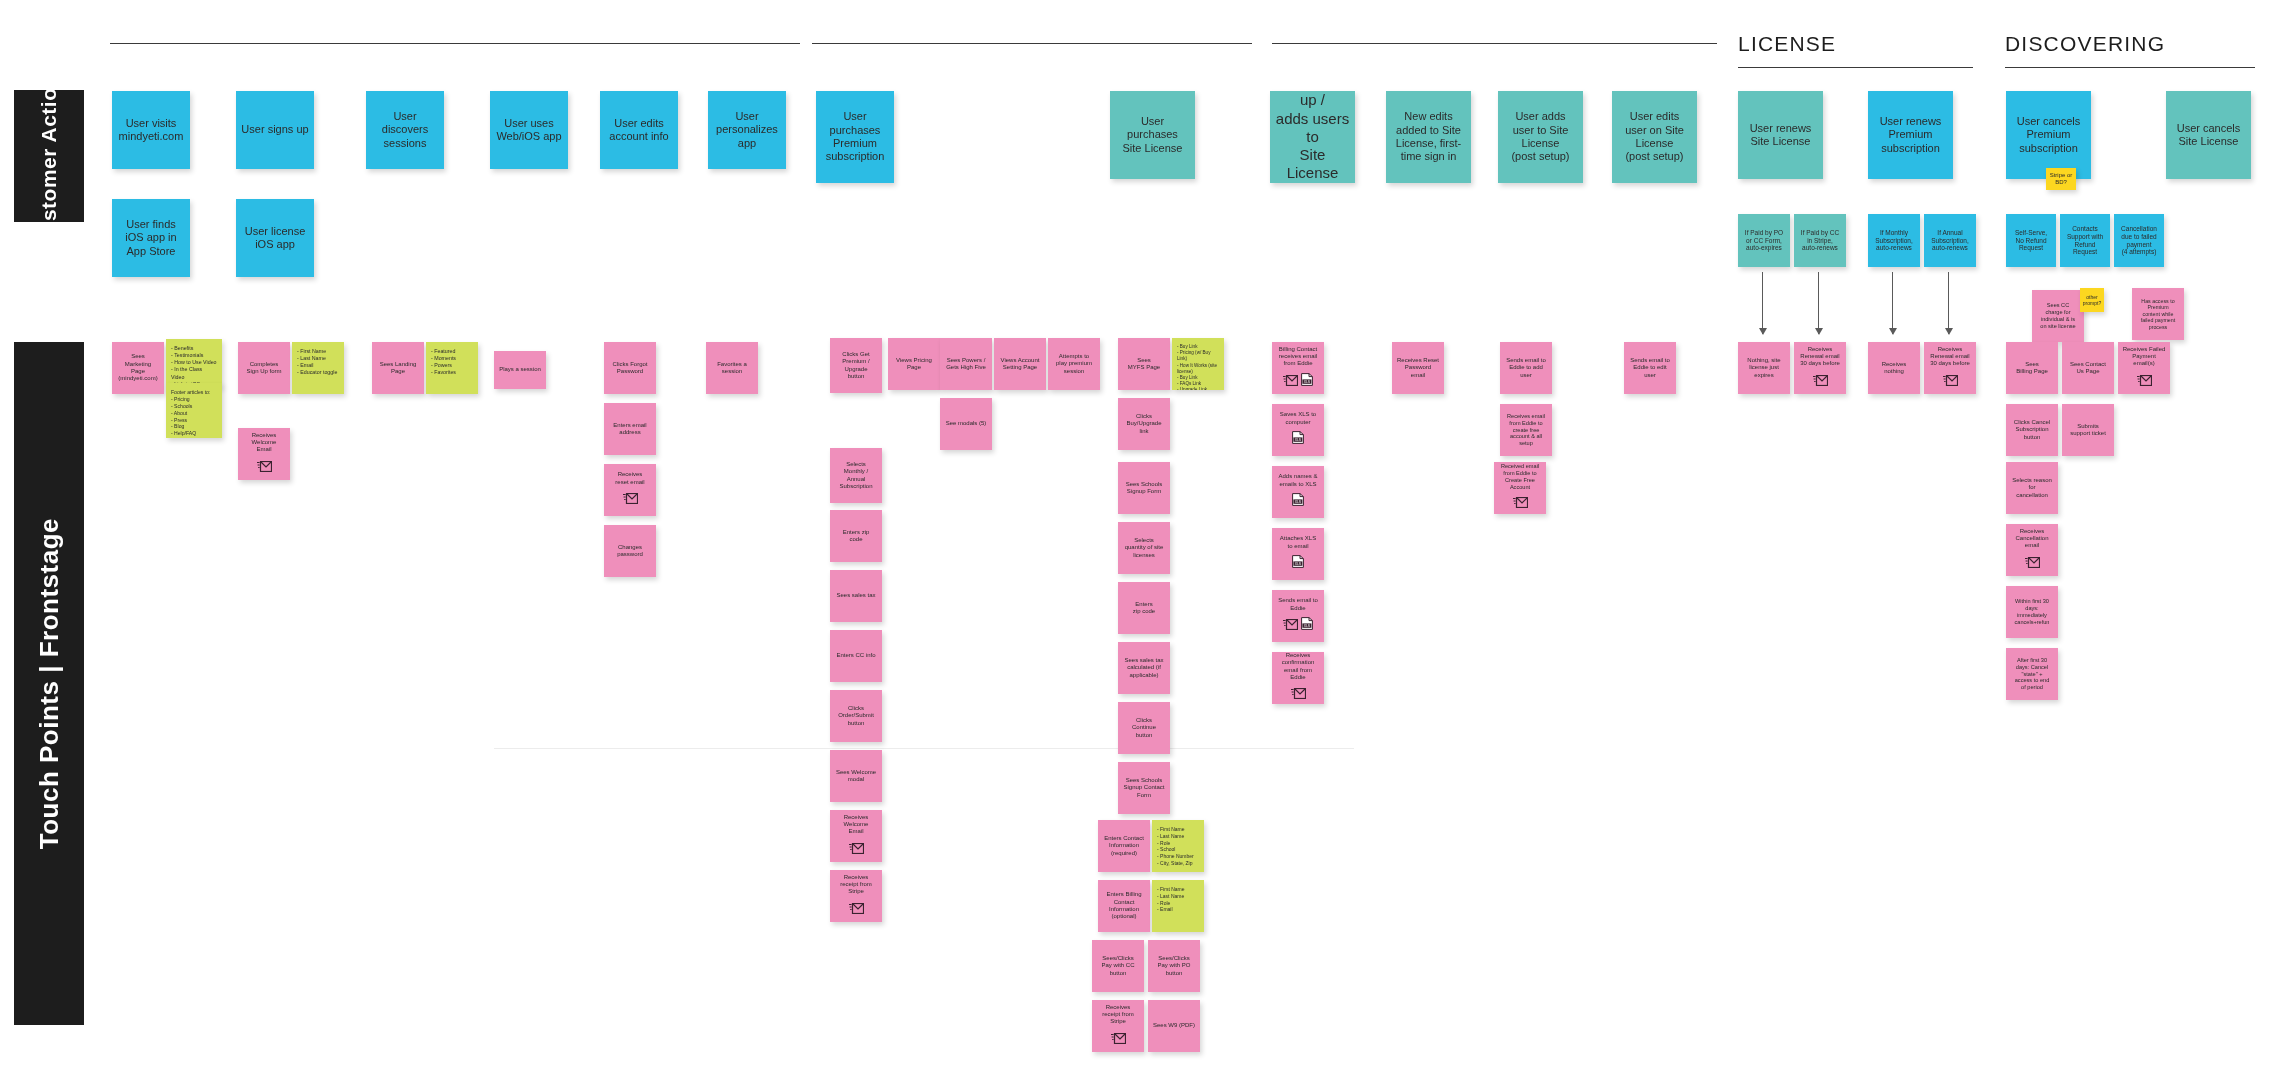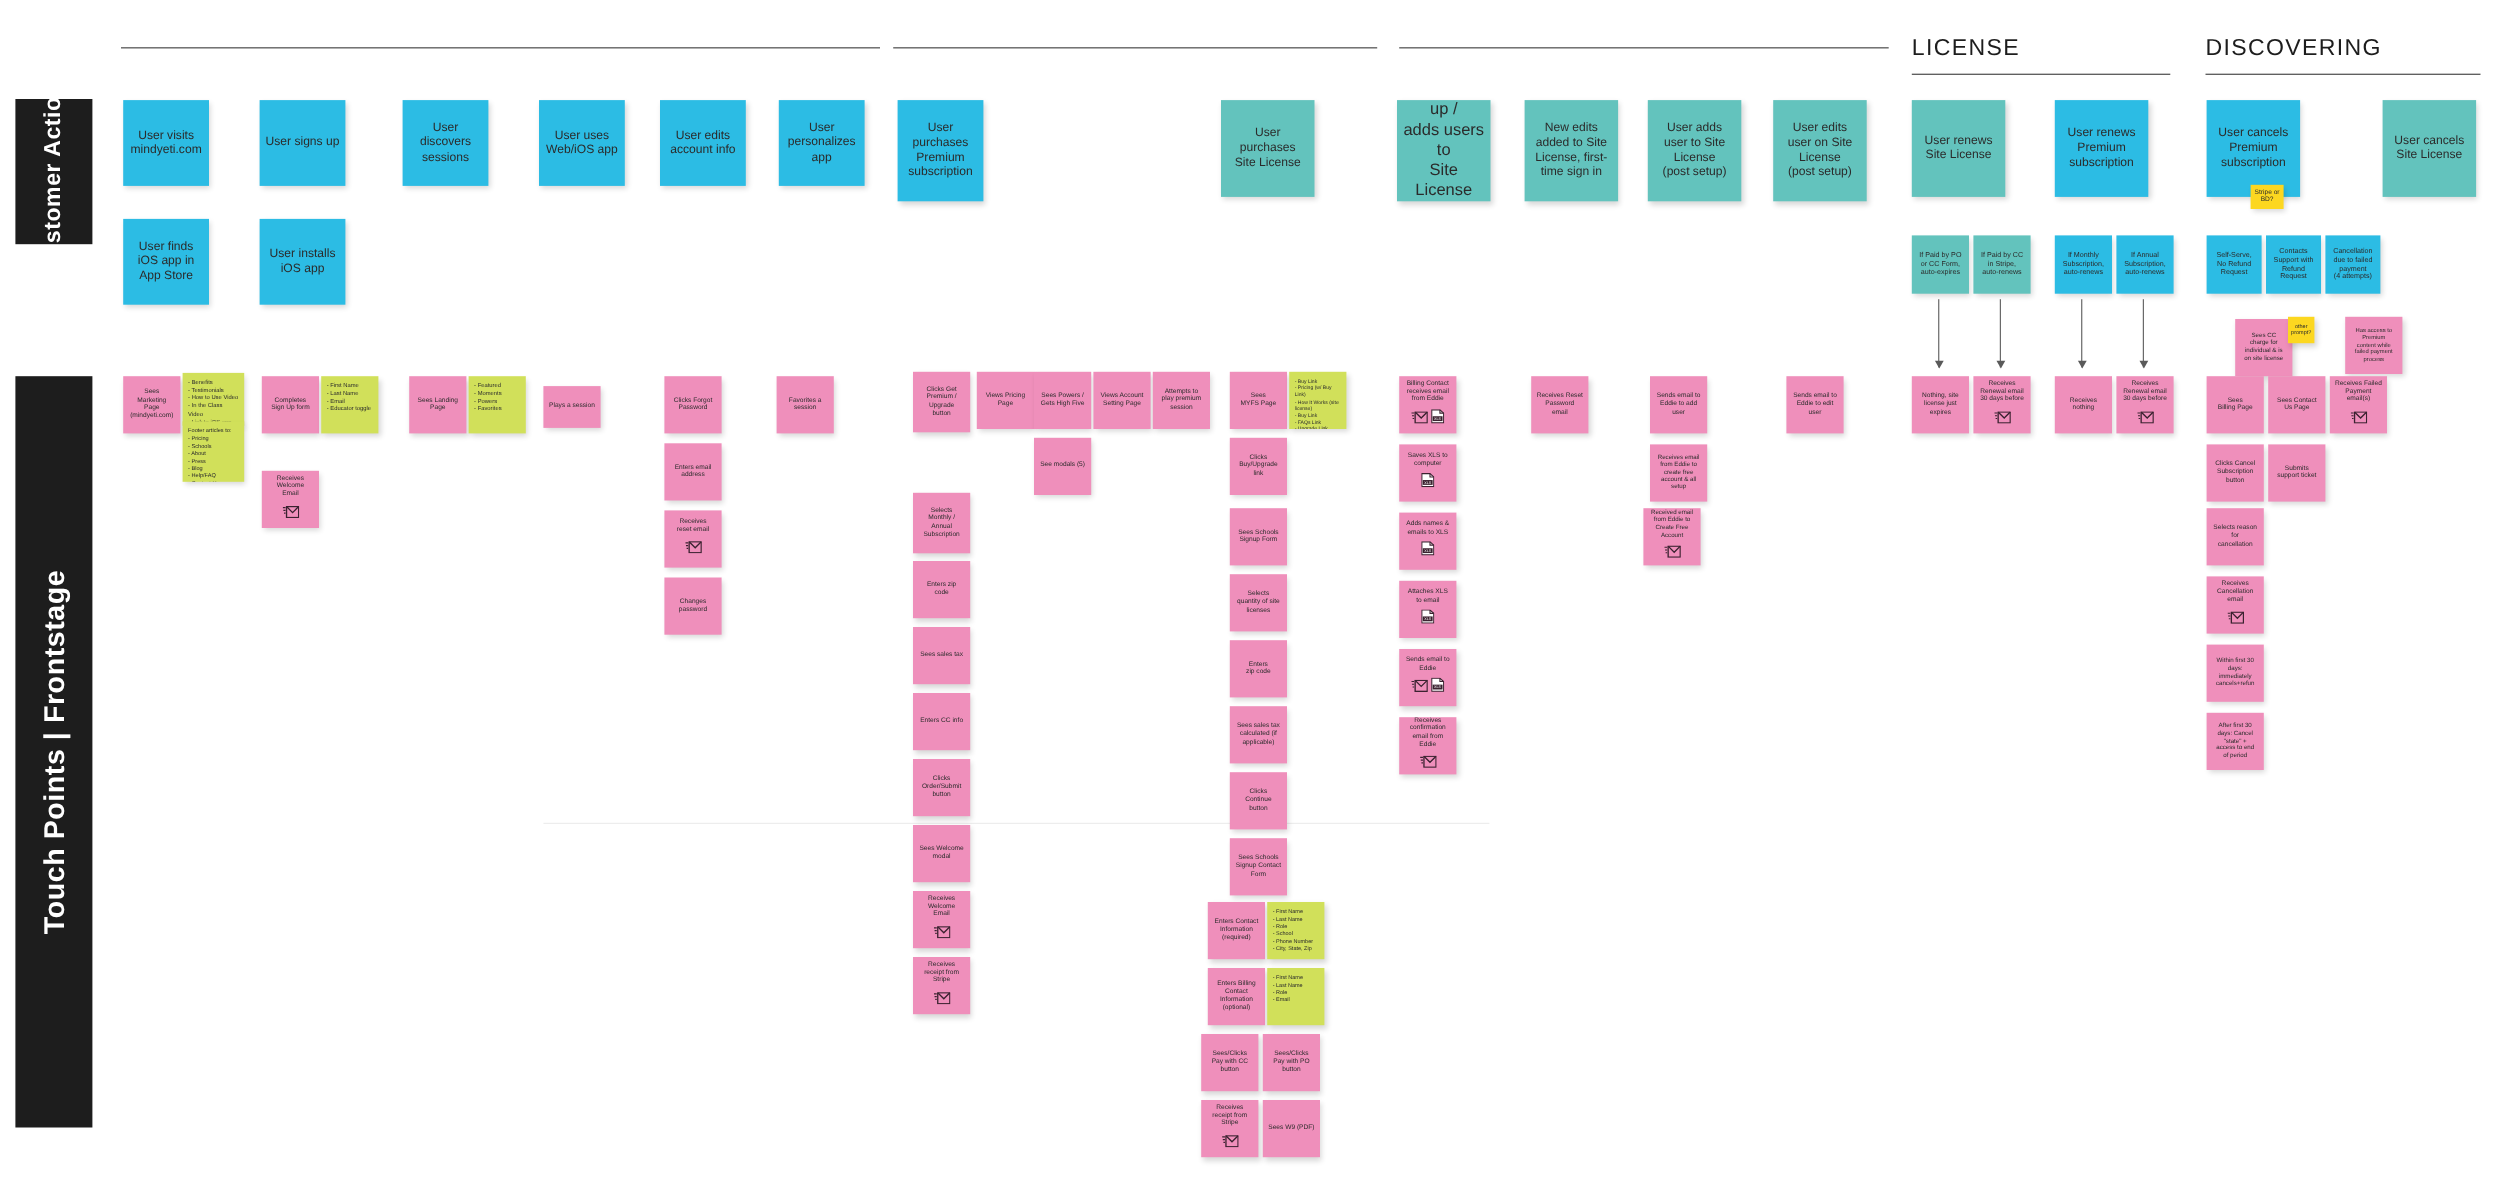--- a/index.html
+++ b/index.html
@@ -154,21 +154,21 @@
       </div>
       <div class="note blue" style="left: 112px; top: 199px; width: 78px; height: 78px;">
         <span class="txt" style="font-size: 11px;">User finds
 iOS app in
 App Store</span>
       </div>
       <div class="note blue" style="left: 236px; top: 91px; width: 78px; height: 78px;">
         <span class="txt" style="font-size: 11px;">User signs up</span>
       </div>
       <div class="note blue" style="left: 236px; top: 199px; width: 78px; height: 78px;">
-        <span class="txt" style="font-size: 11px;">User installs
+        <span class="txt" style="font-size: 11px;">User license
 iOS app</span>
       </div>
       <div class="note blue" style="left: 366px; top: 91px; width: 78px; height: 78px;">
         <span class="txt" style="font-size: 11px;">User
 discovers
 sessions</span>
       </div>
       <div class="note blue" style="left: 490px; top: 91px; width: 78px; height: 78px;">
         <span class="txt" style="font-size: 11px;">User uses
 Web/iOS app</span>

